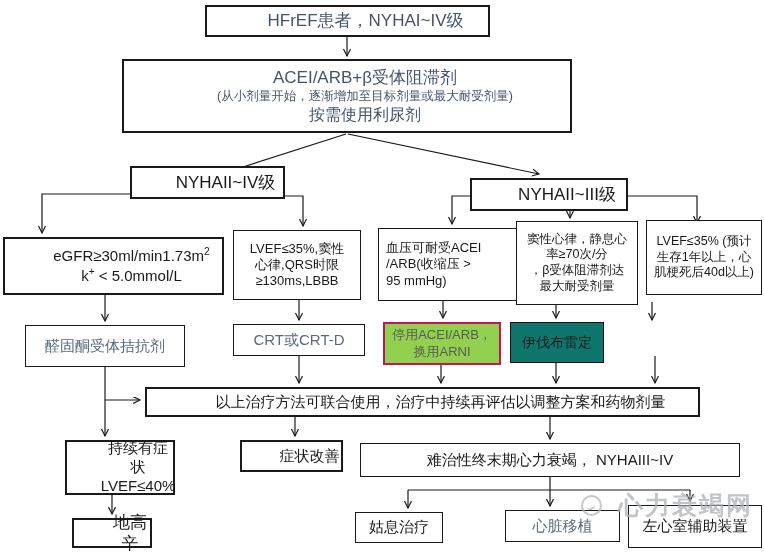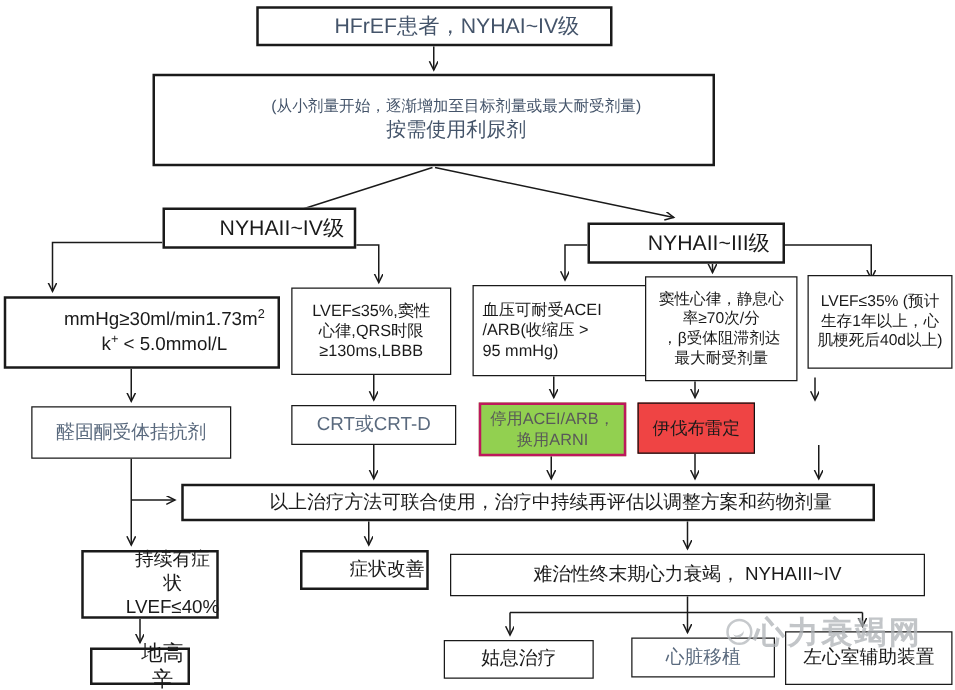--- a/index.html
+++ b/index.html
@@ -16,26 +16,26 @@
   .b2{border-width:2px;padding-left:36px;}
   .steel{color:#44546A;}
   .muted{color:#5a6a7e;}
   .fs17{font-size:17px;}
   .fs16{font-size:16px;}
   .fs15{font-size:15px;}
   .fs14{font-size:14px;}
   .fs13{font-size:13px;}
   .fs12{font-size:12.5px;}
   .arni{background:#92D050;border:2px solid #be185d;color:#595959;}
-  .ivab{background:#ef4444;border:1.8px solid #111;}
+  .ivab{background:#0f766e;border:1.8px solid #111;}
   .left-align{align-items:flex-start;text-align:left;padding-left:7px;}
   .main-sub{font-size:12.5px;margin:1px 0;}
   sup{font-size:0.68em;}
   #watermark{
-    position:absolute;z-index:3;display:flex;align-items:center;gap:1px;
+    position:absolute;z-index:3;display:flex;align-items:center;gap:16px;
     color:#aeb2b6;opacity:0.75;pointer-events:none;
   }
   #watermark .wm-text{font-size:25px;letter-spacing:2px;font-weight:bold;}
   #watermark .wm-logo{
     width:21px;height:21px;border:2.5px solid #b4b8bc;border-radius:50%;
     box-sizing:border-box;position:relative;
   }
   #watermark .wm-logo::after{
     content:"";position:absolute;left:3px;top:4px;width:9px;height:7px;
     border-bottom:2.5px solid #b4b8bc;border-radius:0 0 6px 6px;transform:rotate(-20deg);
@@ -78,29 +78,30 @@
       <path d="M550 477 L550 490 M408 490 L690 490"></path>
       <path d="M408 490 L408 508" marker-end="url(#arr)"></path>
       <path d="M550 490 L550 506" marker-end="url(#arr)"></path>
       <path d="M690 490 L690 501" marker-end="url(#arr)"></path>
     </g>
   </svg>
 
   <div class="node b2 steel fs17" style="left:205px;top:5px;width:285px;height:32px;">HFrEF患者，NYHAI~IV级</div>
 
   <div class="node b2 steel" style="left:122px;top:59px;width:450px;height:74px;">
+    <div class="fs17">ACEI/ARB+β受体阻滞剂</div>
     <div class="main-sub">(从小剂量开始，逐渐增加至目标剂量或最大耐受剂量)</div>
     <div class="fs16">按需使用利尿剂</div>
   </div>
 
   <div class="node b2 fs17" style="left:130px;top:166px;width:155px;height:33px;">NYHAII~IV级</div>
   <div class="node b2 fs17" style="left:470px;top:178px;width:158px;height:33px;">NYHAII~III级</div>
 
   <div class="node b2 fs15" style="left:3px;top:237px;width:221px;height:58px;">
-    <div><span>mmHg≥30ml/min1.73m</span><sup>2</sup></div>
+    <div><span>eGFR≥30ml/min1.73m</span><sup>2</sup></div>
     <div><span>k</span><sup>+</sup><span> &lt; 5.0mmol/L</span></div>
   </div>
 
   <div class="node fs13" style="left:233px;top:230px;width:128px;height:70px;">
     <div>LVEF≤35%,窦性</div>
     <div>心律,QRS时限</div>
     <div>≥130ms,LBBB</div>
   </div>
 
   <div class="node fs13 left-align" style="left:378px;top:228px;width:156px;height:73px;">
@@ -140,21 +141,21 @@
     <div>持续有症状</div>
     <div>LVEF≤40%</div>
   </div>
 
   <div class="node b2 fs17" style="left:72px;top:518px;width:80px;height:30px;">地高辛</div>
 
   <div class="node b2 fs15" style="left:240px;top:440px;width:103px;height:32px;">症状改善</div>
 
   <div class="node fs15" style="left:360px;top:443px;width:380px;height:34px;">难治性终末期心力衰竭， NYHAIII~IV</div>
 
-  <div class="node fs15" style="left:355px;top:512px;width:120px;height:31px;">姑息治疗</div>
+  <div class="node fs15" style="left:355px;top:512px;width:88px;height:31px;">姑息治疗</div>
 
   <div class="node muted fs15" style="left:505px;top:510px;width:115px;height:32px;">心脏移植</div>
 
   <div class="node fs15" style="left:628px;top:505px;width:134px;height:43px;">左心室辅助装置</div>
 
   <div id="watermark" style="left:581px;top:489px;">
     <span class="wm-logo"></span>
     <span class="wm-text">心力衰竭网</span>
   </div>
 

